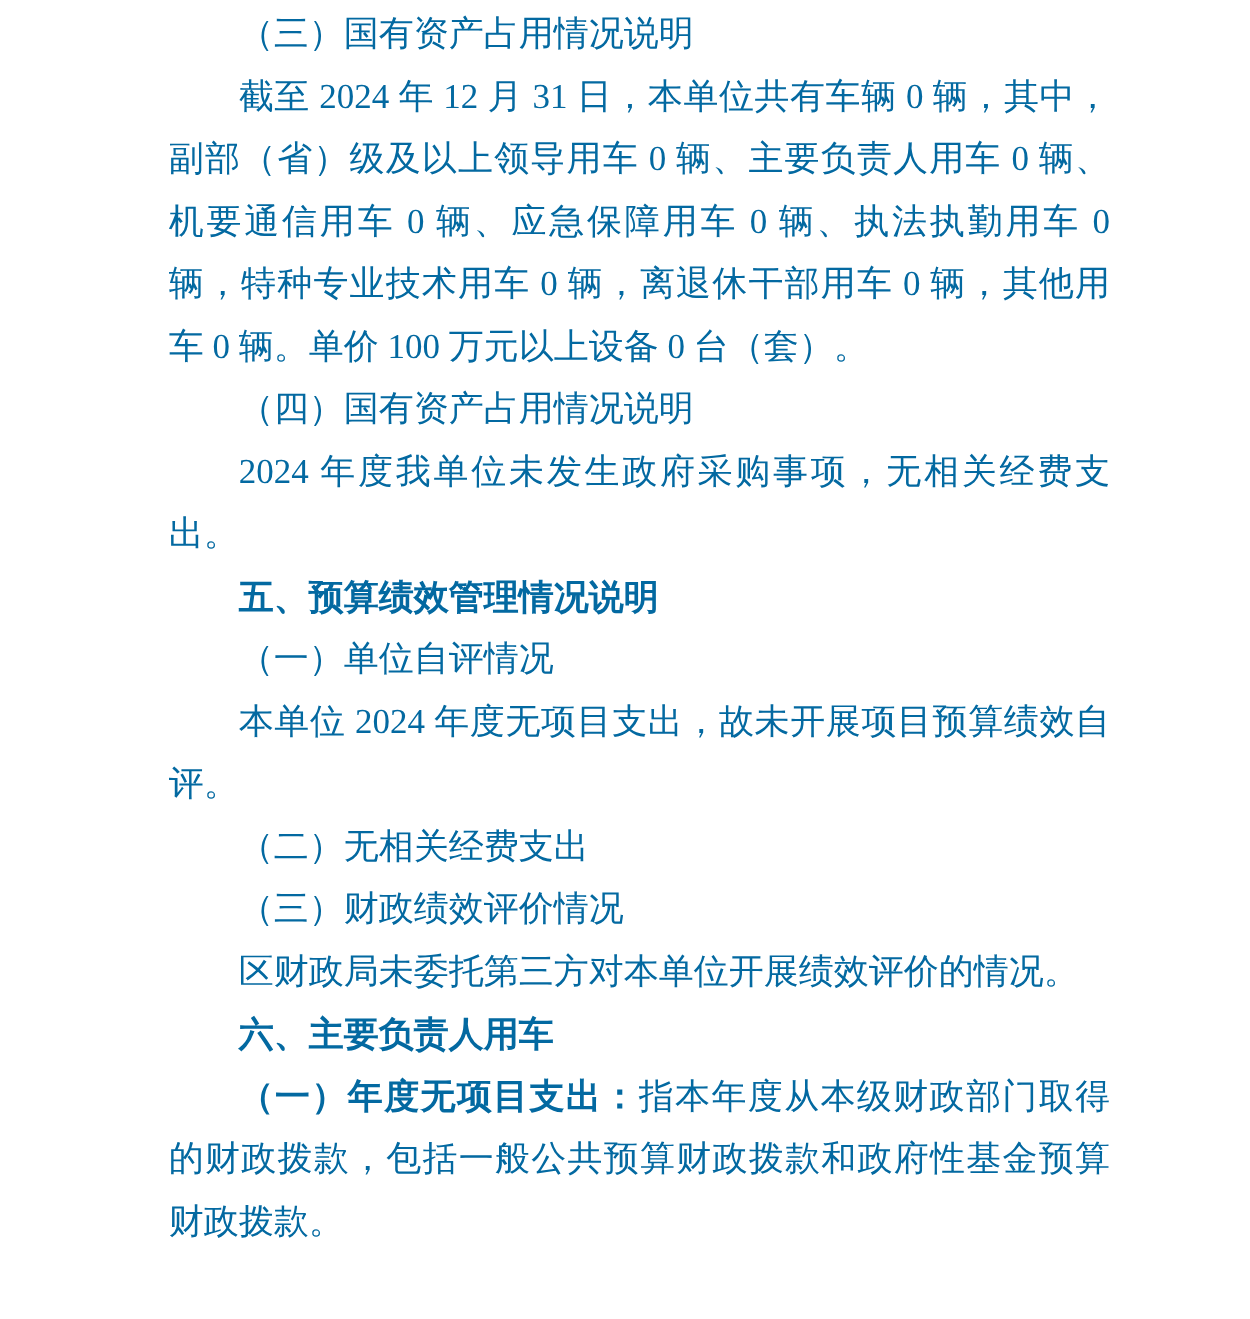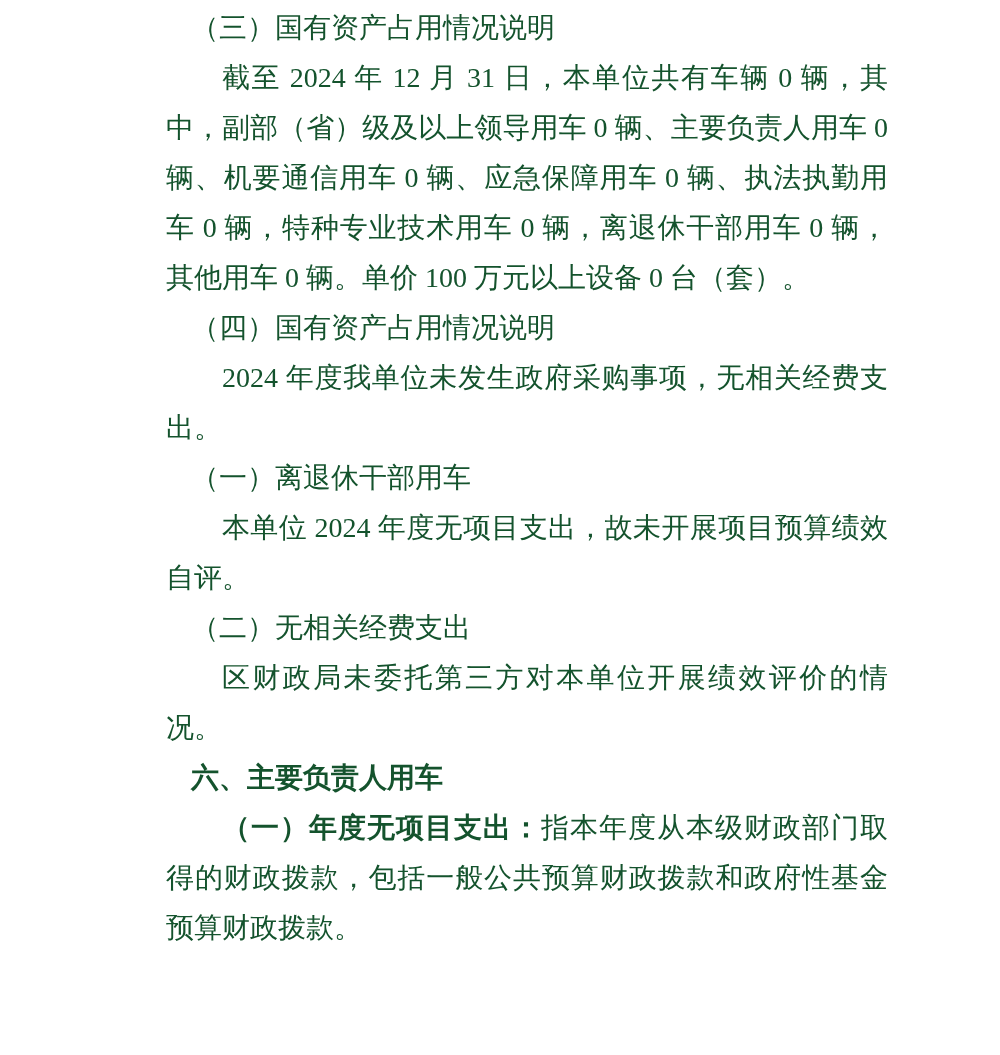--- a/index.html
+++ b/index.html
@@ -10,34 +10,33 @@
     width: 1000px;
     height: 1055px;
     background: #ffffff;
     overflow: hidden;
   }
   .page {
     box-sizing: border-box;
     width: 1000px;
     height: 1055px;
     padding: 3px 112px 0 135px;
-    color: #14532d;
+    color: #0369a1;
     font-family: "Liberation Serif", "DejaVu Serif", serif;
     font-size: 28px;
     line-height: 50px;
   }
   .page > * {
     margin: 0;
     padding: 0;
     text-indent: 2em;
   }
   .paragraph {
     text-align: justify;
     text-justify: inter-character;
-    margin-left: 31px;
   }
   .heading {
     font-family: "Liberation Sans", "DejaVu Sans", sans-serif;
     font-weight: bold;
     font-size: 28px;
   }
   .subheading {
     font-weight: normal;
     font-size: 28px;
   }
@@ -51,28 +50,30 @@
 <div class="page">
 
   <h3 class="subheading">（三）国有资产占用情况说明</h3>
 
   <p class="paragraph">截至 2024 年 12 月 31 日，本单位共有车辆 0 辆，其中，副部（省）级及以上领导用车 0 辆、主要负责人用车 0 辆、机要通信用车 0 辆、应急保障用车 0 辆、执法执勤用车 0 辆，特种专业技术用车 0 辆，离退休干部用车 0 辆，其他用车 0 辆。单价 100 万元以上设备 0 台（套）。</p>
 
   <h3 class="subheading">（四）国有资产占用情况说明</h3>
 
   <p class="paragraph">2024 年度我单位未发生政府采购事项，无相关经费支出。</p>
 
+  <h2 class="heading">五、预算绩效管理情况说明</h2>
 
-  <h3 class="subheading">（一）离退休干部用车</h3>
+  <h3 class="subheading">（一）单位自评情况</h3>
 
   <p class="paragraph">本单位 2024 年度无项目支出，故未开展项目预算绩效自评。</p>
 
   <h3 class="subheading">（二）无相关经费支出</h3>
 
 
+  <h3 class="subheading">（三）财政绩效评价情况</h3>
 
   <p class="paragraph">区财政局未委托第三方对本单位开展绩效评价的情况。</p>
 
   <h2 class="heading">六、主要负责人用车</h2>
 
   <p class="paragraph"><span class="term">（一）年度无项目支出：</span><span>指本年度从本级财政部门取得的财政拨款，包括一般公共预算财政拨款和政府性基金预算财政拨款。</span></p>
 
   <p class="paragraph"></p>
 
 </div>

